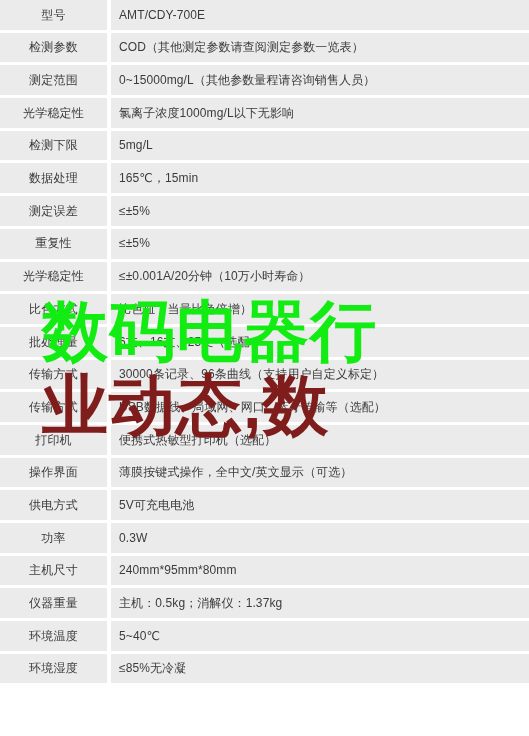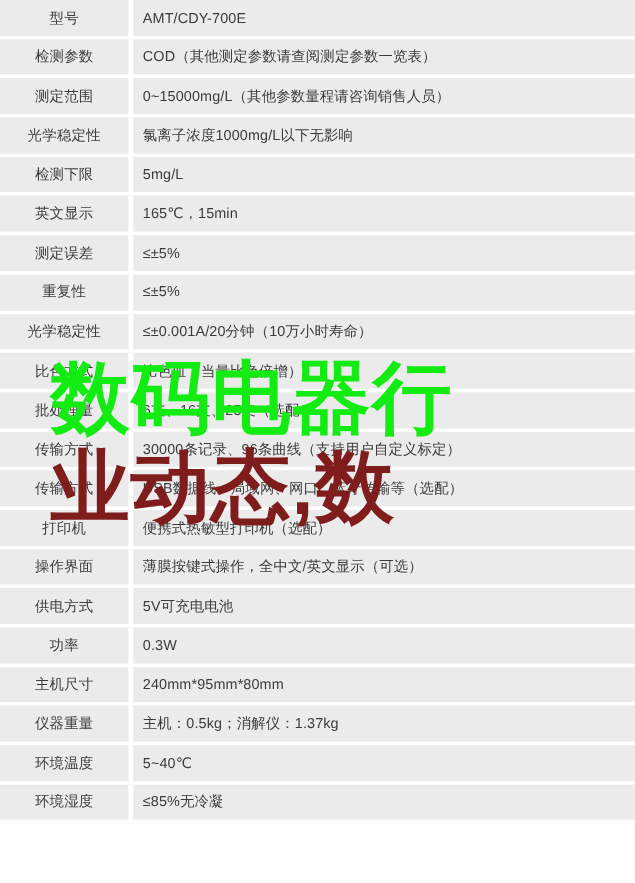--- a/index.html
+++ b/index.html
@@ -94,21 +94,21 @@
       </tr>
       <tr>
         <td class="label">光学稳定性</td>
         <td class="value">氯离子浓度1000mg/L以下无影响</td>
       </tr>
       <tr>
         <td class="label">检测下限</td>
         <td class="value">5mg/L</td>
       </tr>
       <tr>
-        <td class="label">英文显示</td>
+        <td class="label">数据处理</td>
         <td class="value">165℃，15min</td>
       </tr>
       <tr>
         <td class="label">测定误差</td>
         <td class="value">≤±5%</td>
       </tr>
       <tr>
         <td class="label">重复性</td>
         <td class="value">≤±5%</td>
       </tr>

